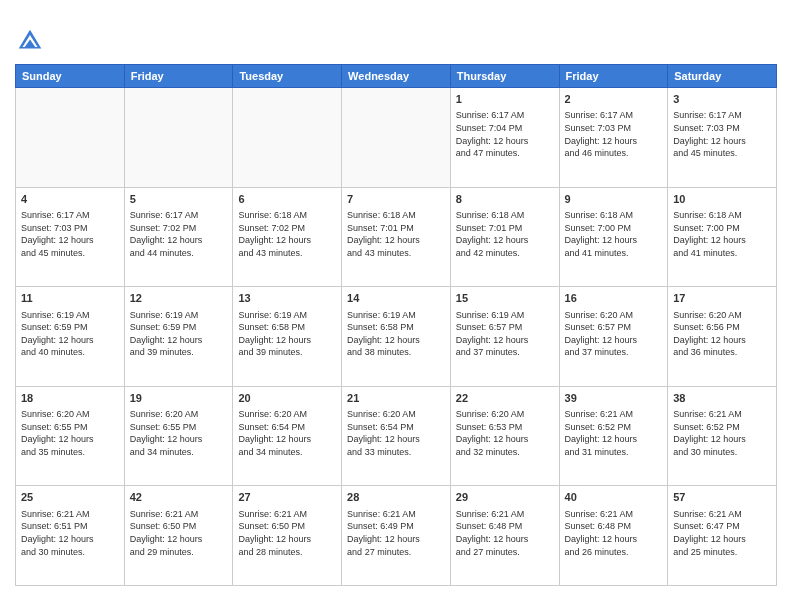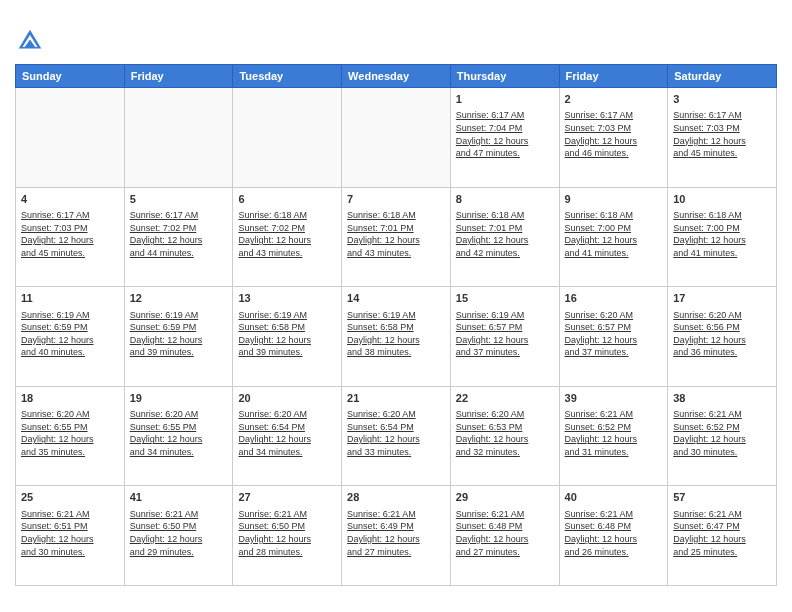--- a/index.html
+++ b/index.html
@@ -86,21 +86,20 @@
     .day-num {
       font-weight: bold;
       font-size: 11px;
       display: block;
       margin-bottom: 2px;
     }
     .day-info {
       color: #333;
       font-size: 9px;
       line-height: 1.4;
-      text-decoration: underline;
     }
     tr.week-row td {
       height: 82px;
     }
   </style>
 </head>
 <body>
 
 <div class="page">
   <div class="header">
@@ -316,21 +315,21 @@
         </tr>
         <tr class="week-row">
           <td>
             <span class="day-num">25</span>
             <div class="day-info" style="white-space: pre-line;">Sunrise: 6:21 AM
 Sunset: 6:51 PM
 Daylight: 12 hours
 and 30 minutes.</div>
           </td>
           <td>
-            <span class="day-num">41</span>
+            <span class="day-num">42</span>
             <div class="day-info" style="white-space: pre-line;">Sunrise: 6:21 AM
 Sunset: 6:50 PM
 Daylight: 12 hours
 and 29 minutes.</div>
           </td>
           <td>
             <span class="day-num">27</span>
             <div class="day-info" style="white-space: pre-line;">Sunrise: 6:21 AM
 Sunset: 6:50 PM
 Daylight: 12 hours

